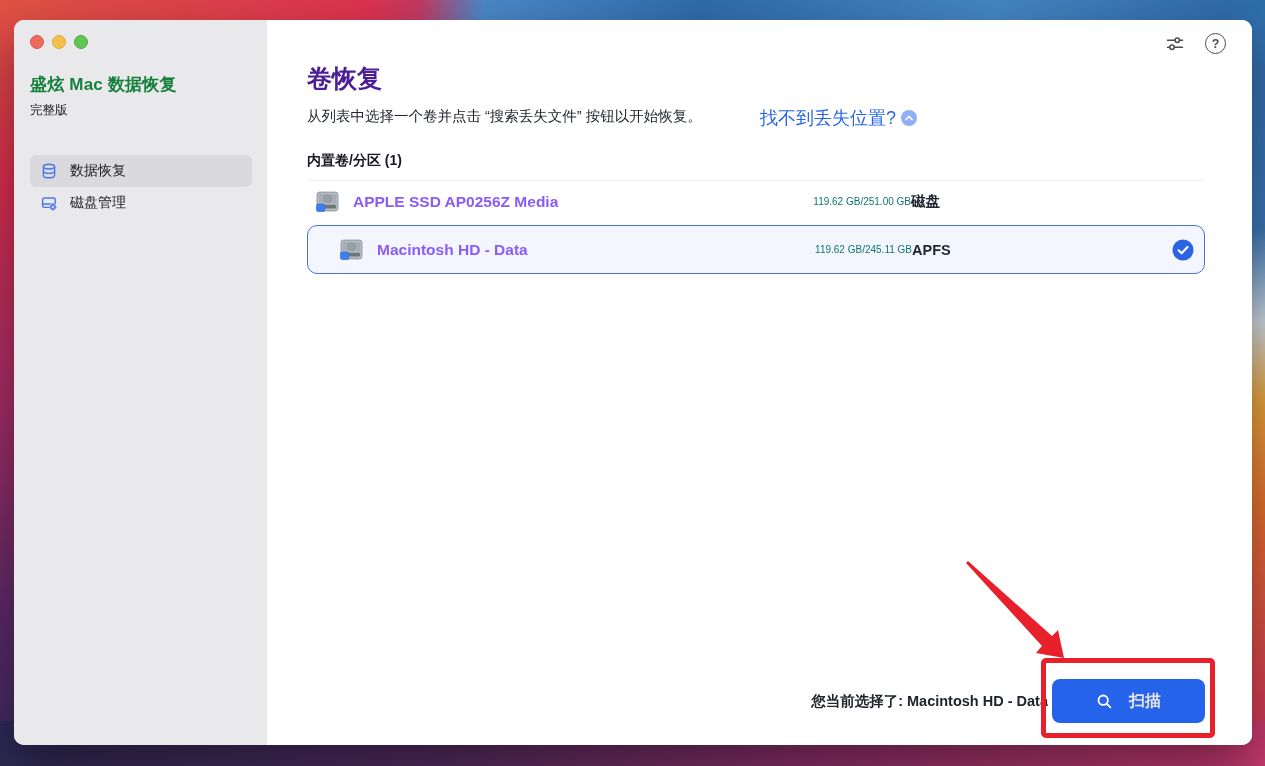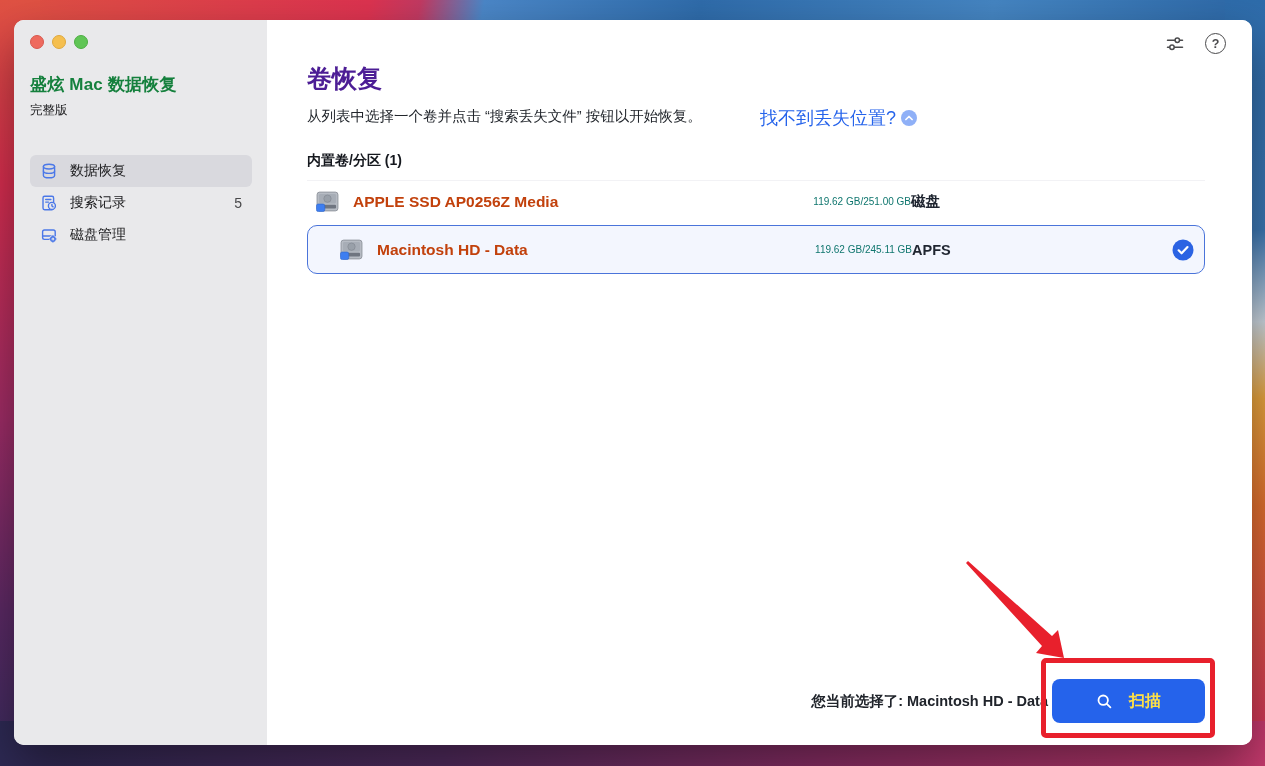--- a/index.html
+++ b/index.html
@@ -52,29 +52,29 @@
   .lost-link{position:absolute;left:453px;top:-1px;display:flex;align-items:center;gap:5px;
     font-size:18px;color:#2563eb;font-weight:500;cursor:pointer;}
   .section-heading{margin-top:27px;font-size:14px;font-weight:700;color:#15181e;}
   .rows{margin-top:10px;width:898px;}
   .vol-row{display:grid;align-items:center;}
   .row-parent{height:41px;grid-template-columns:370px 225px 1fr;padding-left:9px;border-top:1px solid #f2f2f5;}
   .row-child{margin-top:3px;height:47px;grid-template-columns:347px 225px 1fr;padding-left:32px;
     border:1.5px solid #4a74da;border-radius:10px;background:#f3f6fe;position:relative;}
   .vol-name-cell{display:flex;align-items:center;gap:14px;}
   .disk-svg{width:23px;height:21px;flex:none;}
-  .vol-name{font-size:15.5px;font-weight:700;color:#c2410c;}
+  .vol-name{font-size:15.5px;font-weight:700;color:#8b5cf6;}
   .vol-capacity{font-size:10px;color:#0f766e;text-align:right;}
   .vol-type{font-size:14.5px;color:#1f2530;font-weight:600;}
   .check-wrap{position:absolute;right:10px;top:50%;transform:translateY(-50%);width:22px;height:22px;display:flex;}
 
   
   .footer-label{position:absolute;top:672px;right:204px;font-size:14.5px;font-weight:600;color:#20242b;white-space:nowrap;}
   .scan-btn{position:absolute;left:785px;top:659px;width:153px;height:44px;border:none;border-radius:8px;
-    background:#2563eb;color:#fde047;font-size:16px;font-weight:600;display:flex;align-items:center;justify-content:center;gap:16px;
+    background:#2563eb;color:#e5e5e5;font-size:16px;font-weight:600;display:flex;align-items:center;justify-content:center;gap:16px;
     font-family:inherit;cursor:pointer;}
 
   
   .anno-box{position:absolute;left:1041px;top:658px;width:164px;height:70px;
     border:5px solid #e8202c;border-radius:5px;z-index:50;pointer-events:none;}
   .anno-arrow{position:absolute;left:0;top:0;z-index:51;pointer-events:none;}
 </style>
 </head>
 <body>
 
@@ -99,34 +99,20 @@
         <span class="nav-icon">
           <svg viewBox="0 0 18 18" width="18" height="18">
               <g fill="none" stroke="#4b78e8" stroke-width="1.4" stroke-linecap="round">
             <ellipse cx="9" cy="4.6" rx="5.6" ry="2.4"></ellipse>
             <path d="M3.4 4.6 v8.8 c0 1.35 2.5 2.4 5.6 2.4 s5.6 -1.05 5.6 -2.4 v-8.8"></path>
             <path d="M3.4 9 c0 1.35 2.5 2.4 5.6 2.4 s5.6 -1.05 5.6 -2.4"></path>
               </g>
             </svg>
         </span>
         <span class="nav-label">数据恢复</span>
-      </div>
-      <div class="nav-item">
-        <span class="nav-icon">
-          <svg viewBox="0 0 18 18" width="18" height="18">
-              <g fill="none" stroke="#4b78e8" stroke-width="1.4" stroke-linecap="round" stroke-linejoin="round">
-            <rect x="3" y="2.3" width="10.6" height="13.4" rx="1.6"></rect>
-            <path d="M5.7 5.5 h5.2 M5.7 8.1 h2.8"></path>
-            <circle cx="11.9" cy="11.9" r="3.5" fill="#e9e9eb"></circle>
-            <path d="M11.9 10.4 v1.6 l1.2 .8"></path>
-              </g>
-            </svg>
-        </span>
-        <span class="nav-label">搜索记录</span>
-        <span class="nav-badge">5</span>
       </div>
       <div class="nav-item">
         <span class="nav-icon">
           <svg viewBox="0 0 18 18" width="18" height="18">
               <g fill="none" stroke="#4b78e8" stroke-width="1.4" stroke-linecap="round" stroke-linejoin="round">
             <rect x="2.6" y="4" width="12.6" height="9.4" rx="1.8"></rect>
             <path d="M2.6 10 h12.6"></path>
             <circle cx="12.9" cy="12.9" r="3.6" fill="#e9e9eb" stroke="none"></circle>
             <circle cx="12.9" cy="12.9" r="2.2"></circle>
             <path d="M12.9 9.9 v1 M12.9 14.9 v1 M9.9 12.9 h1 M14.9 12.9 h1"></path>

